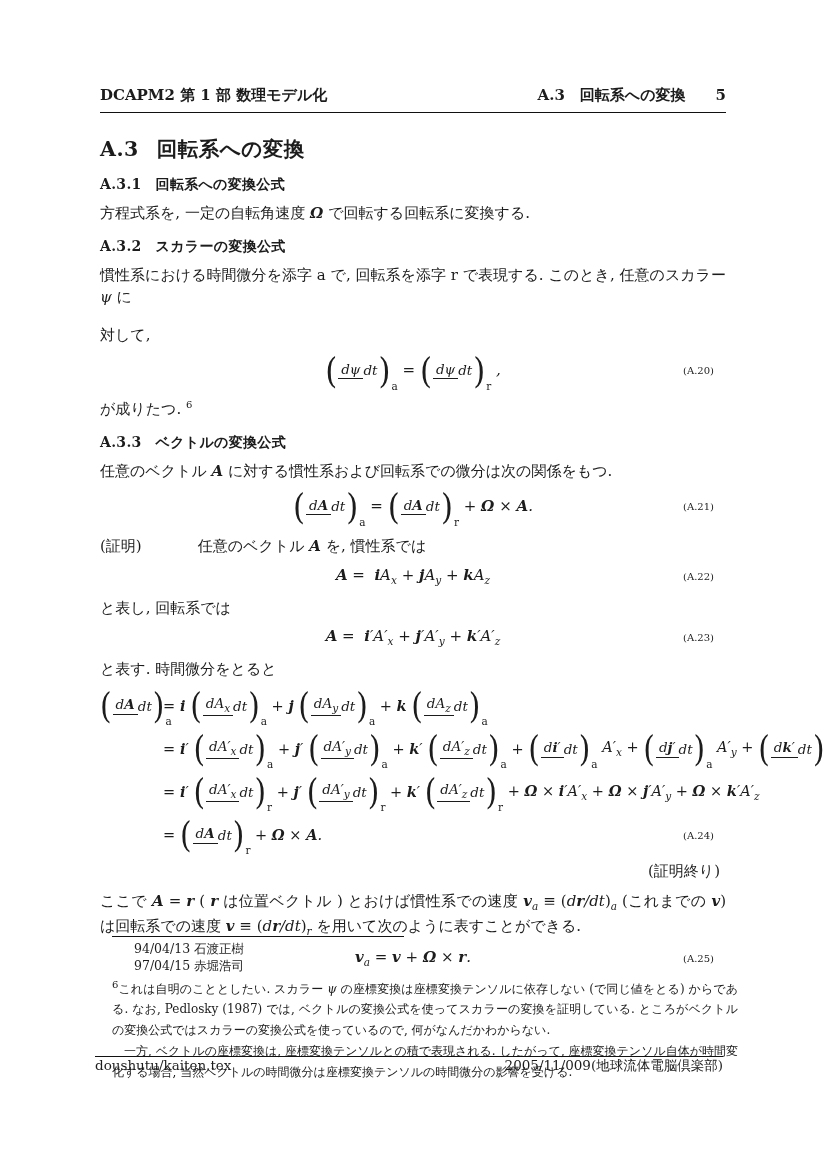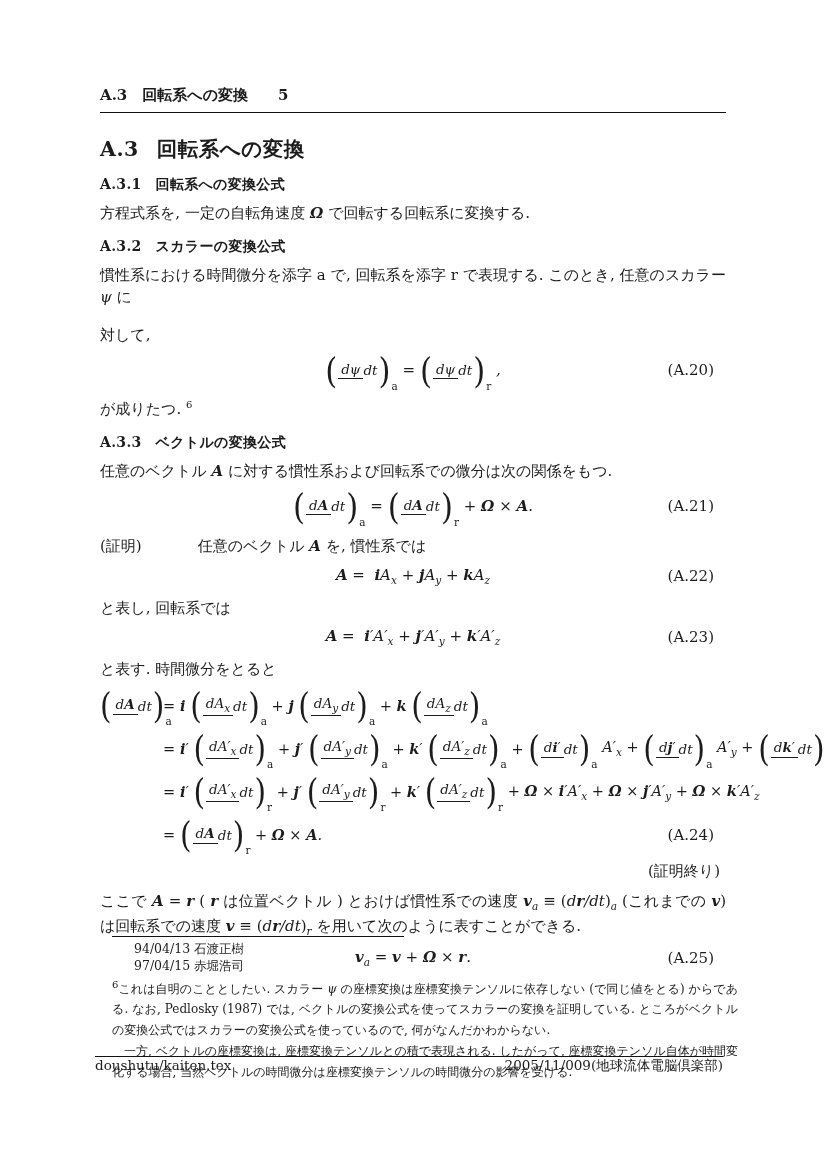--- a/index.html
+++ b/index.html
@@ -37,21 +37,21 @@
   .bi{font-weight:bold;font-style:italic;}
   .it{font-style:italic;}
   sub{font-size:10.5px;font-style:italic;}
   sup{font-size:10px;}
 
   
   .eqrow{position:relative;display:flex;justify-content:center;align-items:center;
     margin:3px 0;min-height:30px;font-style:italic;font-size:15px;}
   .eqrow.tall{min-height:42px;}
   .eqtag{position:absolute;right:12px;top:50%;transform:translateY(-50%);
-    font-style:normal;font-size:15px;}
+    font-style:normal;font-size:10px;}
   .tk{white-space:pre;vertical-align:middle;}
   .pf{display:inline-flex;align-items:center;vertical-align:middle;}
   .bigp{font-size:205%;font-style:normal;font-weight:300;line-height:1;
     transform:scaleY(1.18);display:inline-block;}
   .frac{display:inline-flex;flex-direction:row;align-items:center;
     margin:0 1px;font-size:13.5px;line-height:1.2;}
   .frac .num{border-bottom:1.2px solid currentColor;padding:0 3px 1px;}
   .frac .den{padding-top:1px;}
   .psub{font-size:10.5px;font-style:normal;align-self:flex-end;
     transform:translateY(7px);margin-left:1px;}
@@ -75,20 +75,21 @@
   .footer{position:absolute;top:1056px;left:95px;width:628px;
     border-top:1px solid #111;padding-top:0;
     display:flex;justify-content:space-between;font-size:13.5px;}
 </style>
 </head>
 <body>
 
 <div class="page">
 
   <div class="header">
+    <span>DCAPM2 第 1 部 数理モデル化</span>
     <span class="hright">
       <span>A.3　回転系への変換</span>
       <span class="pagenum">5</span>
     </span>
   </div>
 
   <div class="h-section">
     <span class="num">A.3</span><span>回転系への変換</span>
   </div>
 

